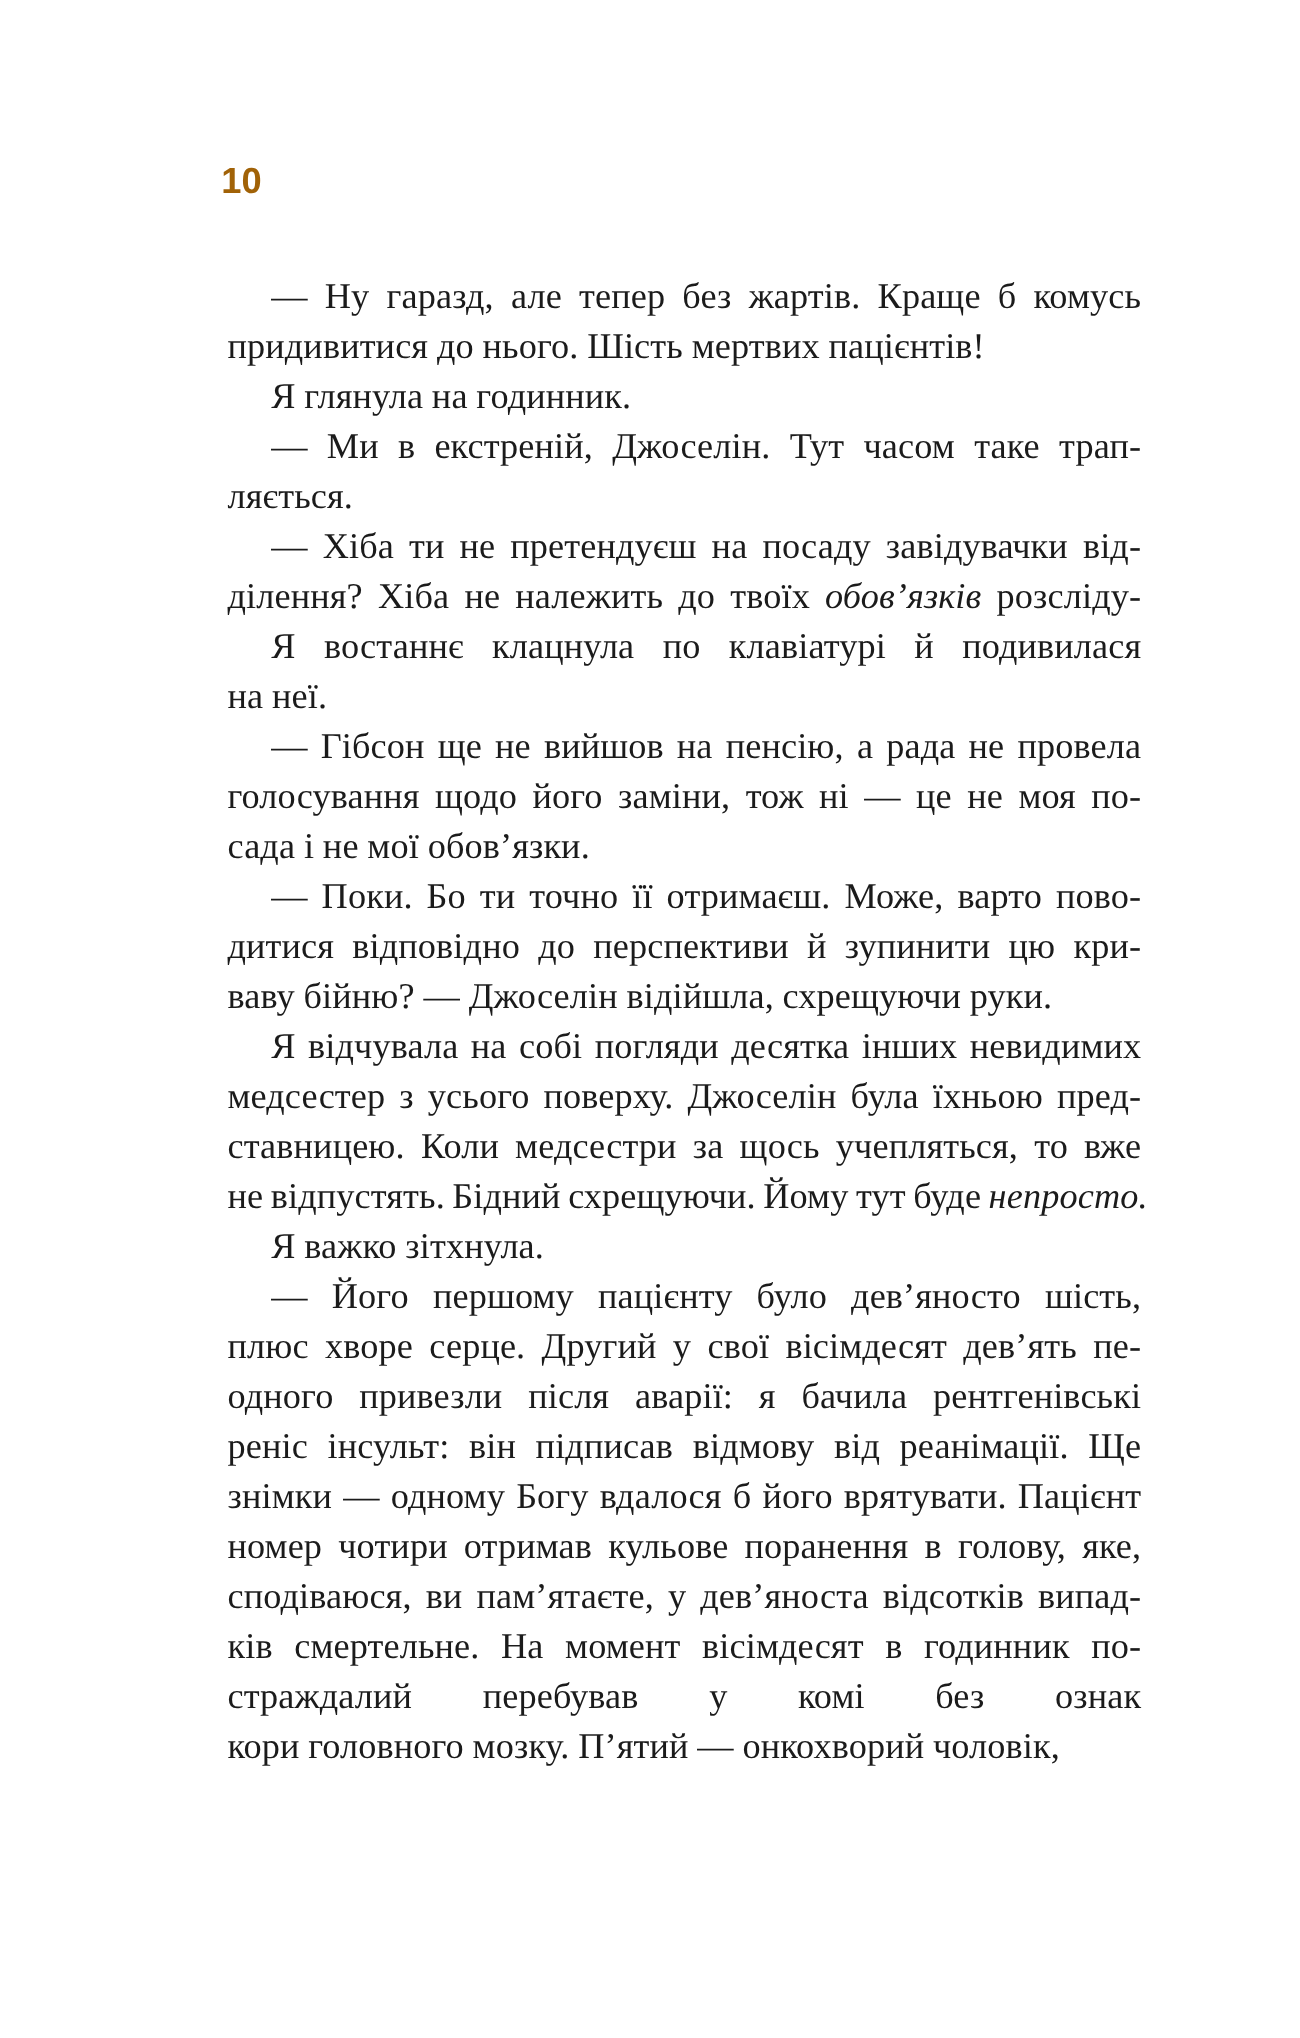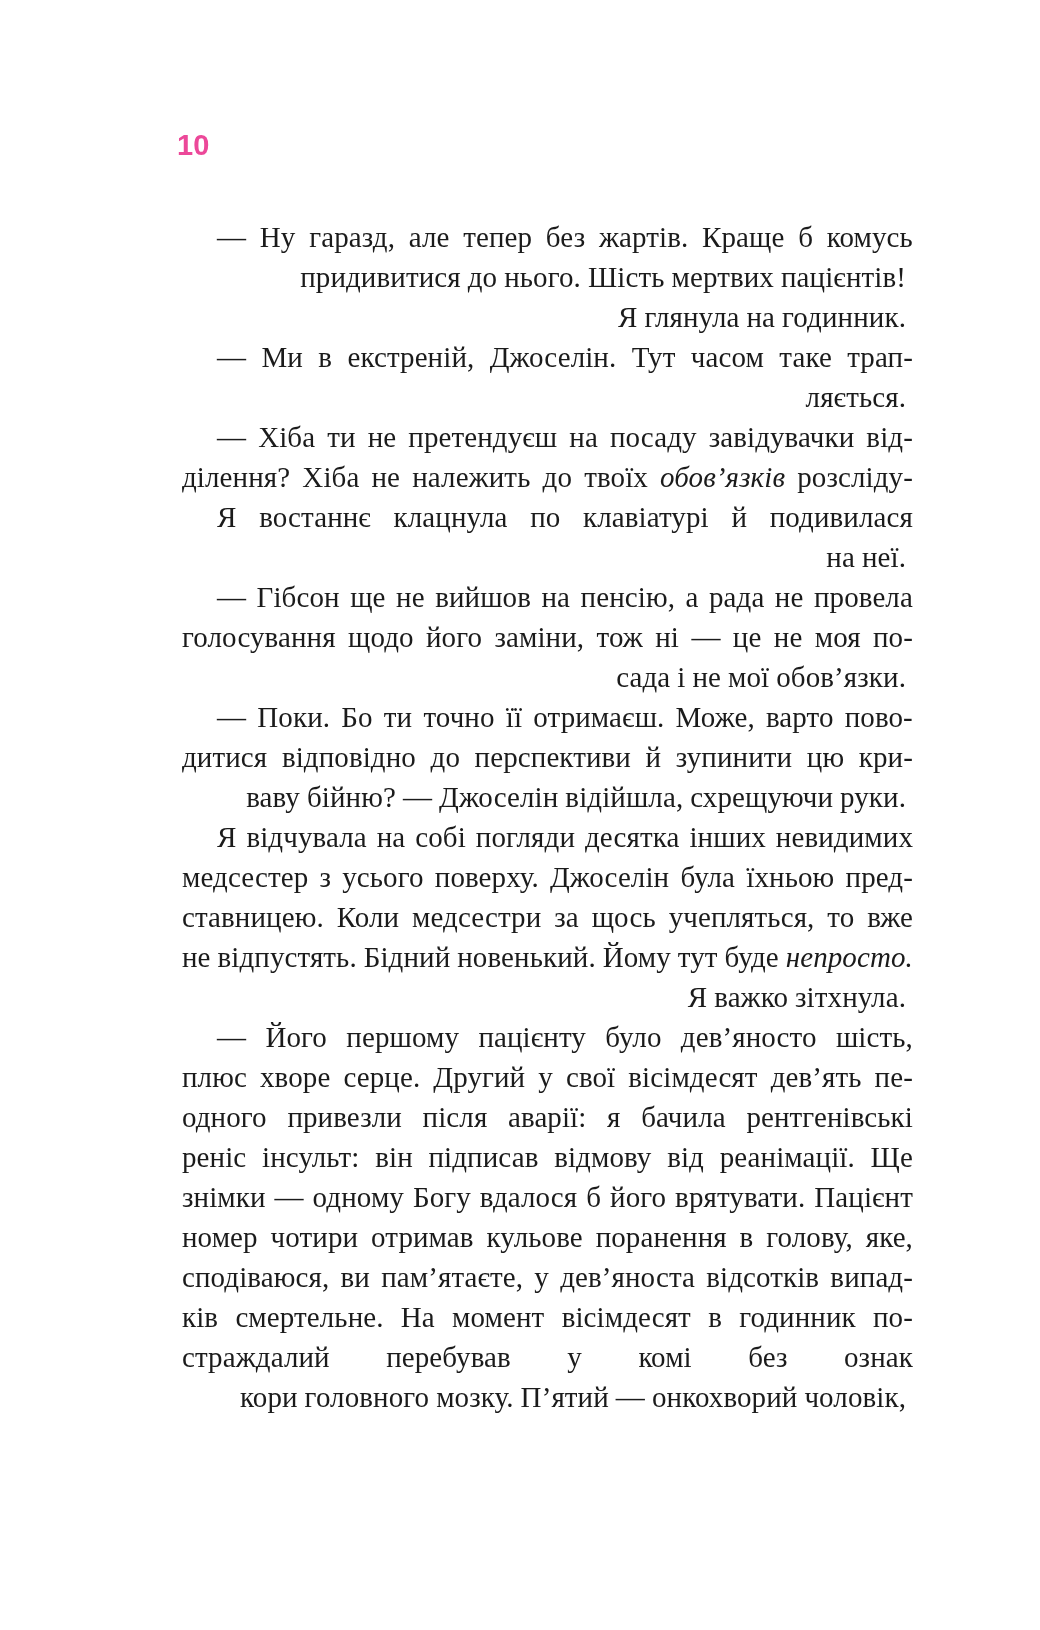--- a/index.html
+++ b/index.html
@@ -17,42 +17,42 @@
     color: #1b1b1b;
   }
   .page-number {
     position: absolute;
     left: 177px;
     top: 130px;
     font-family: "Liberation Sans", "DejaVu Sans", sans-serif;
     font-weight: 700;
     font-size: 29px;
     line-height: 30px;
-    color: #ec4899;
+    color: #a16207;
   }
   .text-block {
     position: absolute;
     left: 182px;
     top: 217px;
     width: 731px;
   }
   .paragraph { margin: 0; }
   .line {
     display: flex;
     justify-content: space-between;
     align-items: baseline;
     height: 40px;
     line-height: 40px;
     font-size: 29px;
     letter-spacing: 0.1px;
     white-space: nowrap;
   }
   .line.first { padding-left: 35px; }
   .line.last {
-    justify-content: flex-end;
+    justify-content: flex-start;
   }
   .word { display: inline-block; }
   .line .word { margin-right: 6px; }
   .line .word:last-child { margin-right: 0; }
   .line.last .word { margin-right: 7px; }
   .word.italic { font-style: italic; }
 </style>
 </head>
 <body>
 
@@ -239,21 +239,21 @@
           <span class="word">за</span>
           <span class="word">щось</span>
           <span class="word">учепляться,</span>
           <span class="word">то</span>
           <span class="word">вже</span>
         </div>
         <div class="line">
           <span class="word">не</span>
           <span class="word">відпустять.</span>
           <span class="word">Бідний</span>
-          <span class="word">новенький.</span>
+          <span class="word">схрещуючи.</span>
           <span class="word">Йому</span>
           <span class="word">тут</span>
           <span class="word">буде</span>
           <span class="word italic">непросто.</span>
         </div>
       </div>
       <div class="paragraph">
         <div class="line first last">
           <span class="word">Я</span>
           <span class="word">важко</span>

